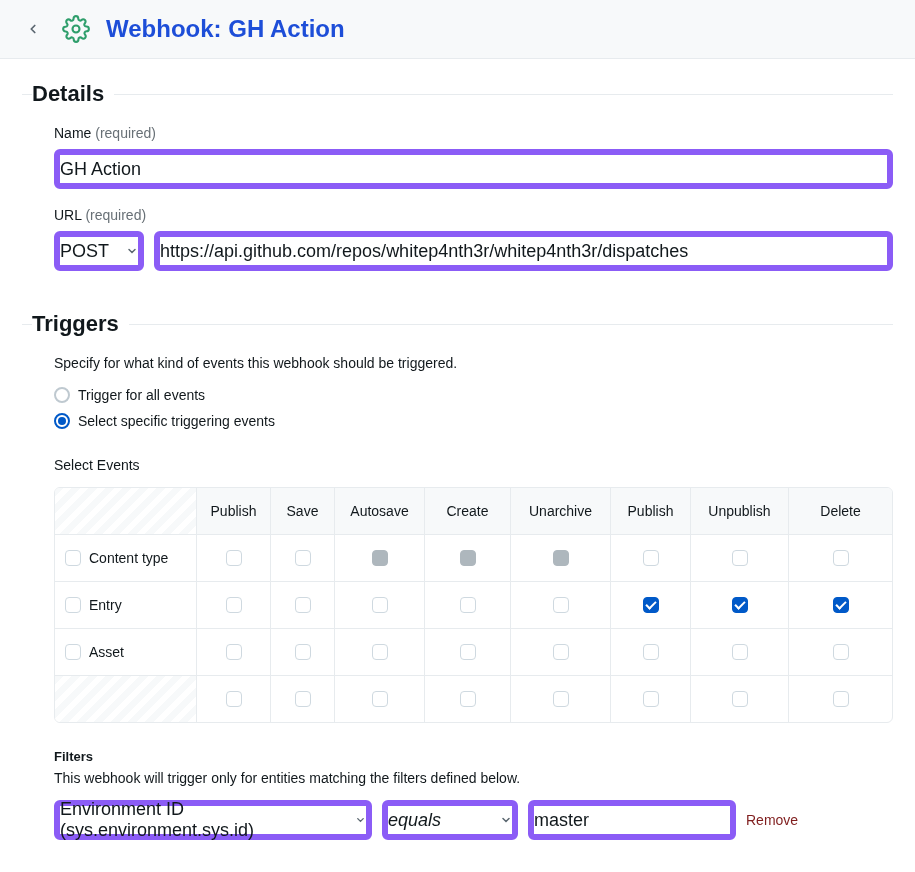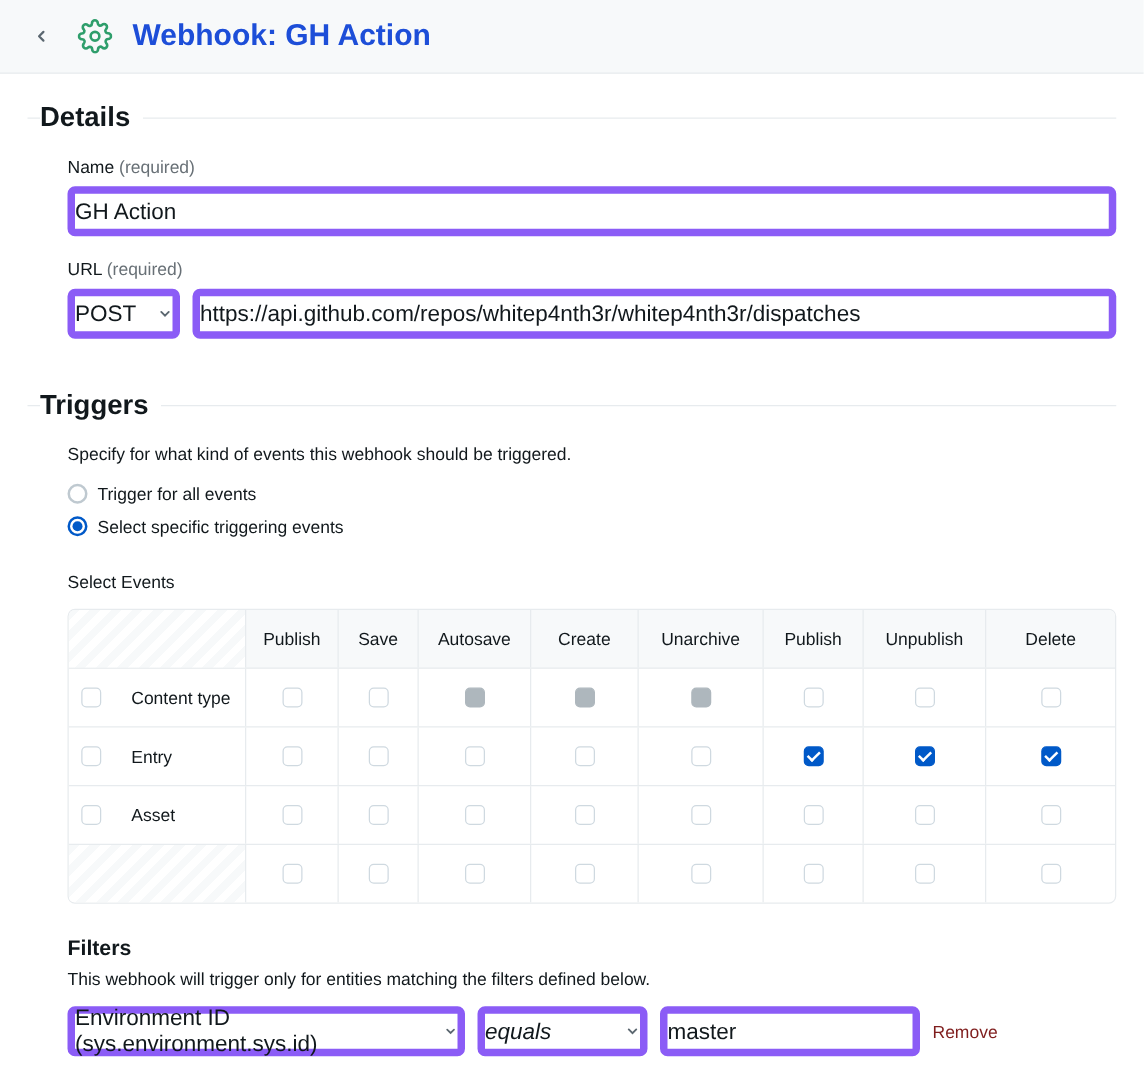--- a/index.html
+++ b/index.html
@@ -136,21 +136,21 @@
     align-items: center;
     justify-content: center;
     border-right: 1px solid #E7EBEE;
     height: 46px;
   }
   .et-cell:last-child { border-right: none; }
   .et-label-cell {
     width: 142px;
     justify-content: flex-start;
     padding-left: 10px;
-    gap: 24px;
+    gap: 8px;
   }
   .et-col-create { width: 74px; }
   .et-col-save { width: 64px; }
   .et-col-autosave { width: 90px; }
   .et-col-archive { width: 86px; }
   .et-col-unarchive { width: 100px; }
   .et-col-publish { width: 80px; }
   .et-col-unpublish { width: 98px; }
   .et-col-delete { flex: 1; }
   .cb {
@@ -180,21 +180,21 @@
     transform: rotate(45deg);
   }
   .stripe {
     background: repeating-linear-gradient(135deg, #F7F9FA 0 6px, #fff 6px 12px);
   }
   .filters-section {
     margin: 26px 0 0 32px;
   }
   .filters-title {
     font-weight: 700;
-    font-size: 17px;
+    font-size: 13px;
     margin-bottom: 6px;
   }
   .filters-row {
     display: flex;
     gap: 10px;
     align-items: center;
     margin-top: 14px;
   }
   .filter-select-1 { width: 318px; }
   .filter-select-2 { width: 136px; font-style: italic; }

